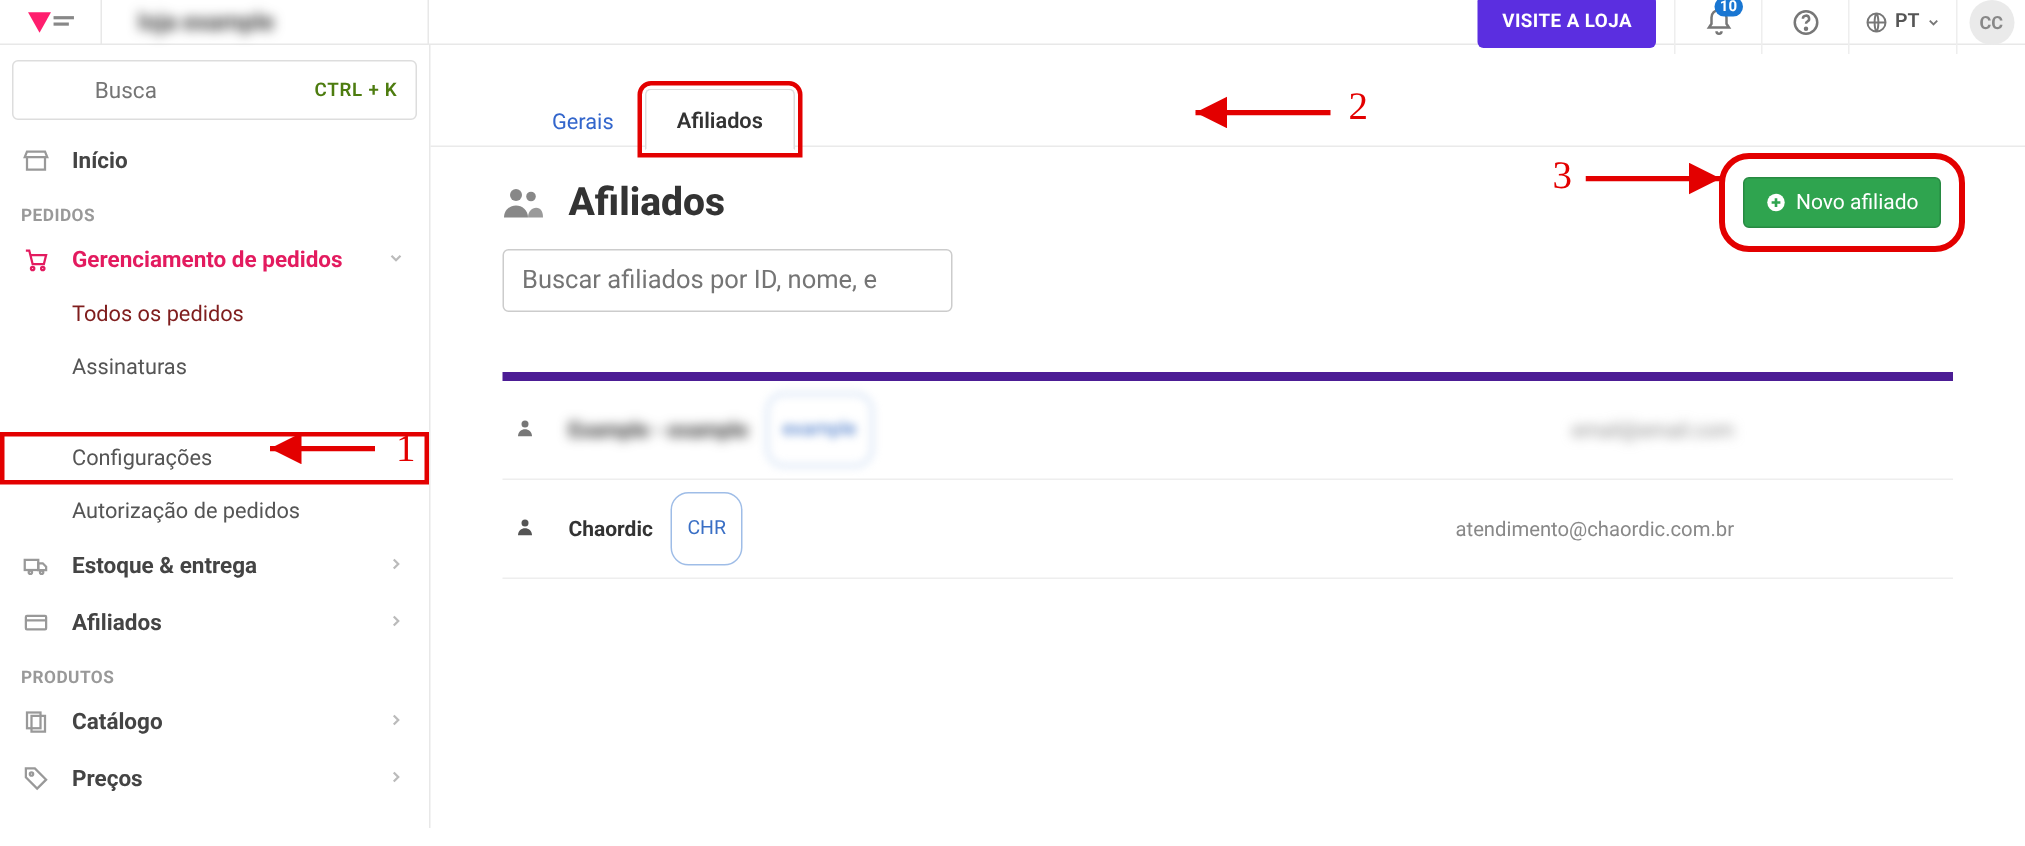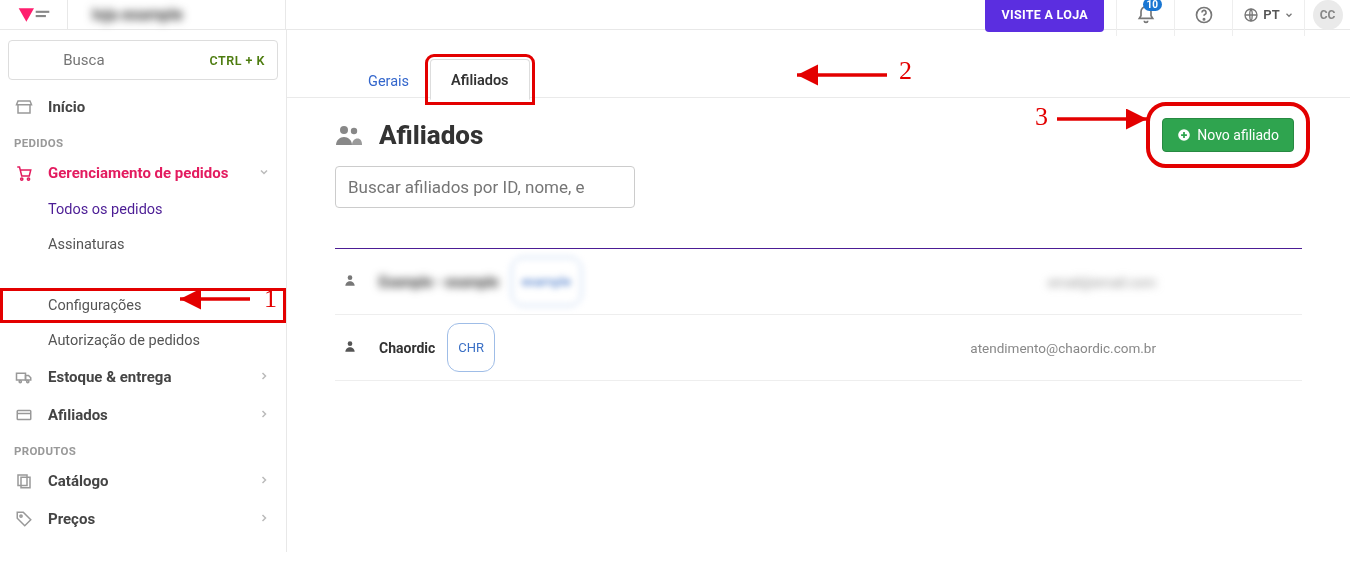--- a/index.html
+++ b/index.html
@@ -27,42 +27,42 @@
   .search-wrap { margin: 0 8px 8px; }
   .search-box { width: 100%; border: 1px solid #ddd; border-radius: 4px; height: 40px; display: flex; align-items: center; justify-content: flex-end; padding: 0 12px; }
   .search-box input { border: none; outline: none; font-size: 15px; color: #999; width: 60%; background: transparent; }
   .search-kbd { color: #4d7c0f; font-size: 12.5px; font-weight: 600; letter-spacing: 0.5px; }
 
   .nav-item { display: flex; align-items: center; gap: 14px; padding: 10px 14px; font-size: 15px; font-weight: 700; color: #444; cursor: pointer; position: relative; }
   .nav-item .nav-icon { width: 20px; color: #999; display: flex; justify-content: center; }
   .nav-chevron { position:absolute; right:16px; color:#bbb; }
   .nav-section { padding: 10px 14px 4px; font-size: 11.5px; font-weight: 700; color: #999; letter-spacing: 0.3px; }
   .nav-sub { padding: 9px 14px 9px 48px; font-size: 14.5px; color: #555; cursor: pointer; }
-  .nav-sub.active { color: #4c1d95; }
+  .nav-sub.active { color: #7f1d1d; }
   .nav-sub.highlighted { outline: 3px solid #e30000; outline-offset: -3px; margin-top: 26px; }
 
   .nav-item-active { color: #e31b5f; }
   .nav-item-active .nav-icon { color: #e31b5f; }
 
   
   .main { flex: 1; padding: 0px 0 0 0; position: relative; }
   .tabs-row { display: flex; align-items: center; gap: 0px; padding: 30px 0 0 60px; border-bottom: 1px solid #eaeaea; height: 68px;}
   .tab { padding: 12px 20px 10px; font-size: 14.5px; color: #3366cc; cursor: pointer; border: 1px solid transparent; border-bottom: none; position:relative; top:1px;}
   .tab.active { background: #fff; border: 1px solid #ddd; border-bottom: 1px solid #fff; border-radius: 4px 4px 0 0; color: #333; font-weight: 600; outline: 3px solid #e30000; outline-offset: 2px;}
   
   .page-head { display: flex; align-items: center; justify-content: space-between; padding: 20px 56px 8px 48px; }
   .page-title-wrap { display: flex; align-items: center; gap: 16px; color: #333; }
   .page-title-wrap svg { color: #888; }
   .page-title { font-size: 26px; font-weight: 800; }
   .btn-new { background: #2fa44f; color: #fff; border: 1px solid #278a42; border-radius: 4px; padding: 8px 14px; font-size: 14px; cursor: pointer; display: inline-flex; align-items: center; gap: 6px; outline: 4px solid #e30000; outline-offset: 12px;}
   .btn-new svg { fill: #fff; }
 
   .search-affiliates { margin: 6px 0 0 48px; width: 300px; border: 1px solid #ccc; border-radius: 4px; padding: 10px 12px; font-size: 17px; color: #888; }
 
-  .list { margin: 40px 48px 0; border-top: 1px solid #4c1d95; }
+  .list { margin: 40px 48px 0; border-top: 6px solid #4c1d95; }
   .list-row { display: flex; align-items: center; border-bottom: 1px solid #eee; padding: 8px 8px; gap: 18px; font-size: 14px; }
   .row-icon { width: 18px; color: #777; }
   .row-name { width: 360px; display: flex; align-items: center; gap: 12px; }
   .row-name .nm { font-weight: 700; color: #333; }
   .row-name .nm.blur { filter: blur(4px); }
   .tag { border: 1px solid #9fbde7; color: #3a6fc5; border-radius: 12px; padding: 16px 10px; font-size: 13px; }
   .tag.blur { filter: blur(3px); }
   .row-email { color: #888; font-size: 13.5px; }
   .row-email.blur { filter: blur(4px); }
 

